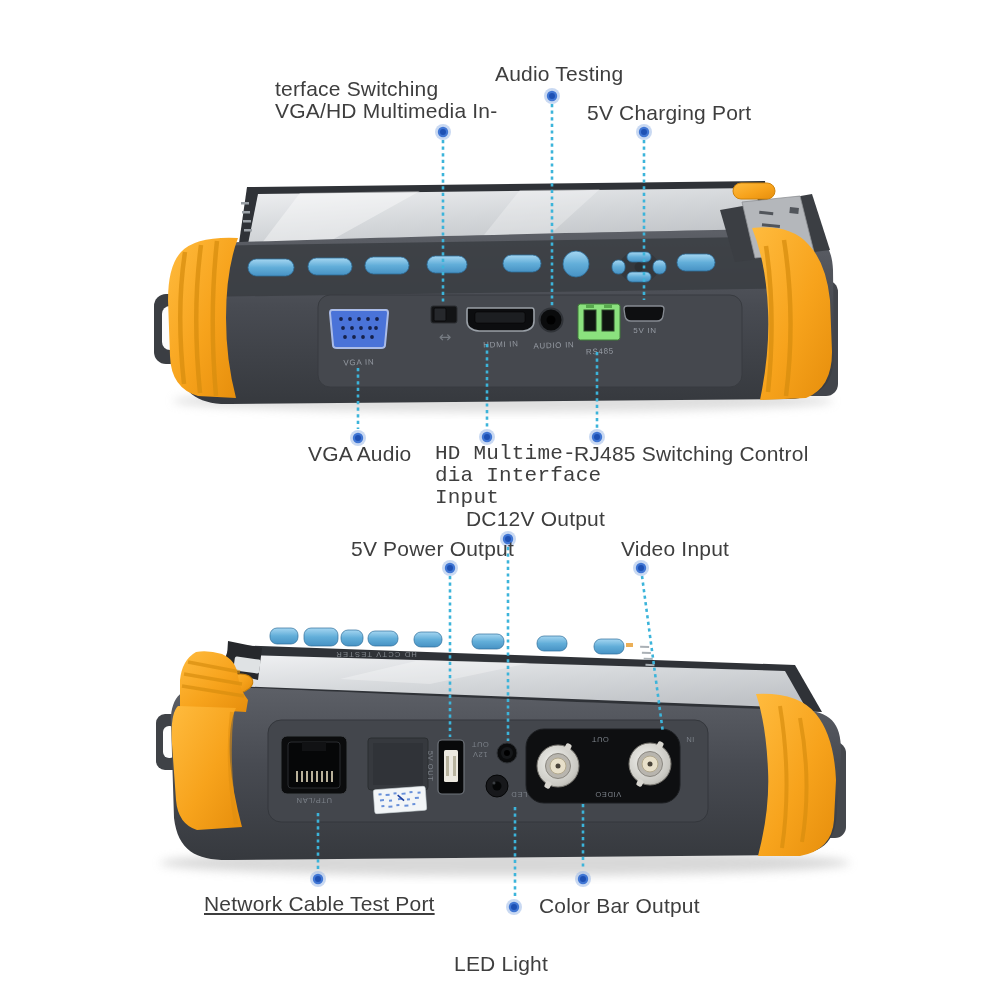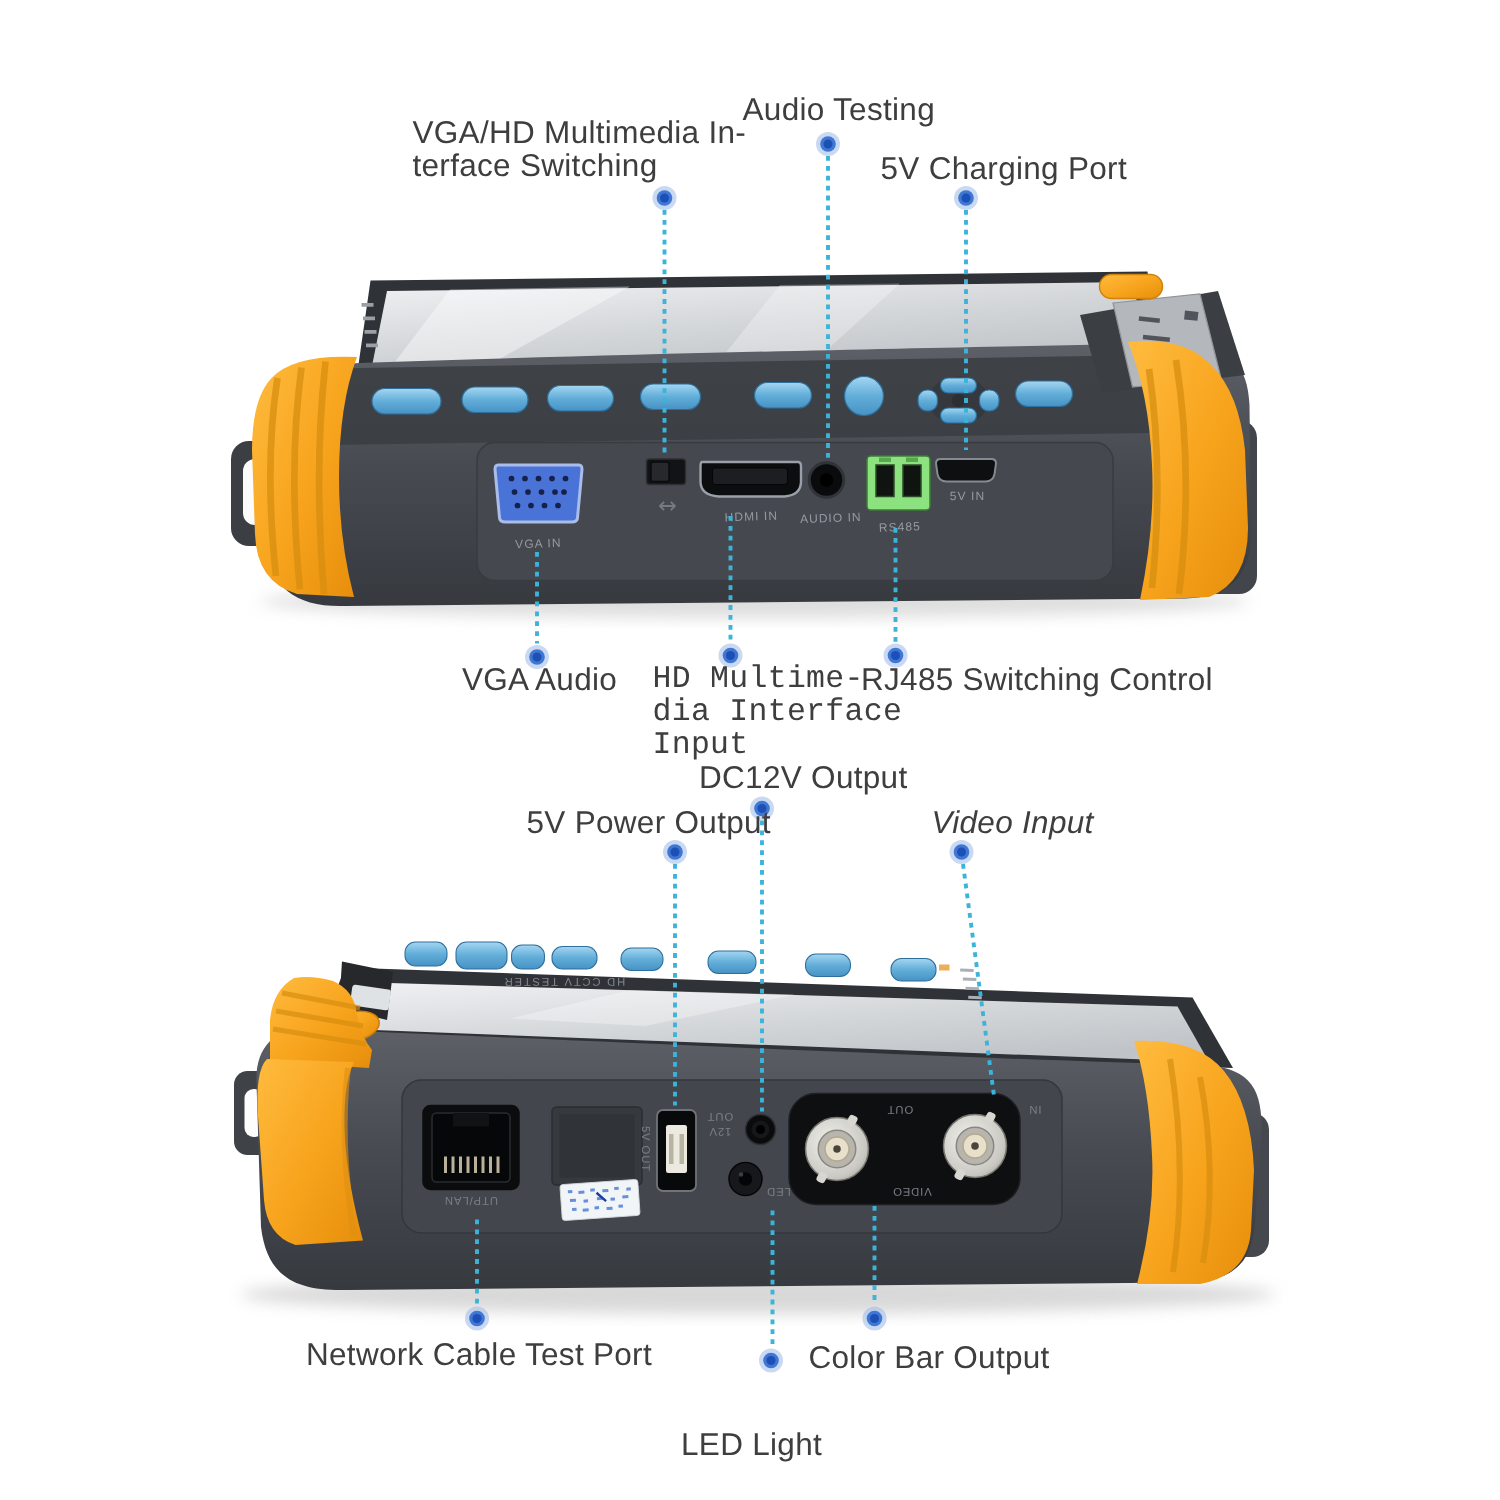--- a/index.html
+++ b/index.html
@@ -430,22 +430,22 @@
         </g>
     <g>
           <circle cx="583" cy="879" r="8" fill="#9cb9e8" opacity="0.55"></circle>
           <circle cx="583" cy="879" r="5.2" fill="#4076d4"></circle>
           <circle cx="583" cy="879" r="3" fill="#1d50b4"></circle>
         </g>
   </g>
 </svg>
 
   <div class="callout-label" style="left:275px;top:78px;">
+    <span>terface Switching</span>
     <span>VGA/HD Multimedia In-</span>
-    <span>terface Switching</span>
   </div>
   <div class="callout-label" style="left:495px;top:63px;">
     <span>Audio Testing</span>
   </div>
   <div class="callout-label" style="left:587px;top:102px;">
     <span>5V Charging Port</span>
   </div>
   <div class="callout-label" style="left:308px;top:443px;">
     <span>VGA Audio</span>
   </div>
@@ -456,24 +456,24 @@
   </div>
   <div class="callout-label" style="left:574px;top:443px;">
     <span>RJ485 Switching Control</span>
   </div>
   <div class="callout-label" style="left:466px;top:508px;">
     <span>DC12V Output</span>
   </div>
   <div class="callout-label" style="left:351px;top:538px;">
     <span>5V Power Output</span>
   </div>
-  <div class="callout-label" style="left:621px;top:538px;font-style:italic;">
+  <div class="callout-label" style="left:621px;top:538px;">
     <span>Video Input</span>
   </div>
-  <div class="callout-label" style="left:204px;top:893px;">
+  <div class="callout-label" style="left:204px;top:893px;text-decoration:underline;">
     <span>Network Cable Test Port</span>
   </div>
   <div class="callout-label" style="left:539px;top:895px;text-align:right;">
     <span>Color Bar Output</span>
   </div>
   <div class="callout-label" style="left:454px;top:925px;margin-top:28px;">
     <span>LED Light</span>
   </div>
 
 </div>

